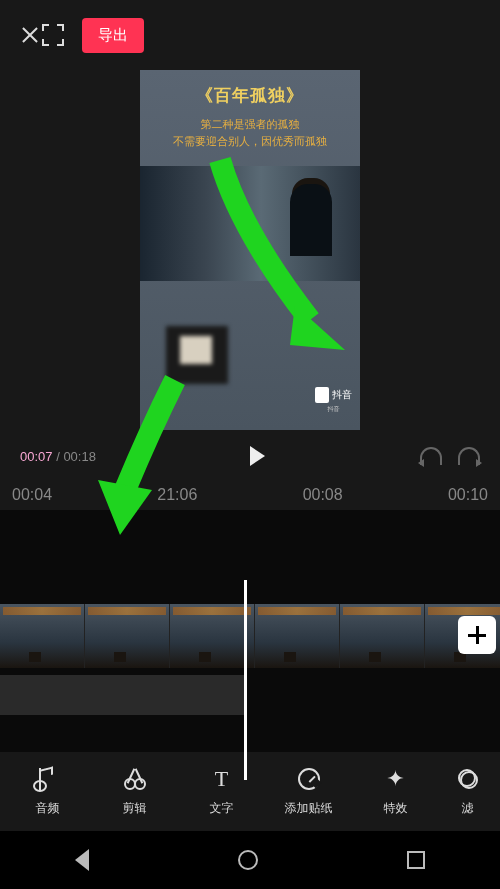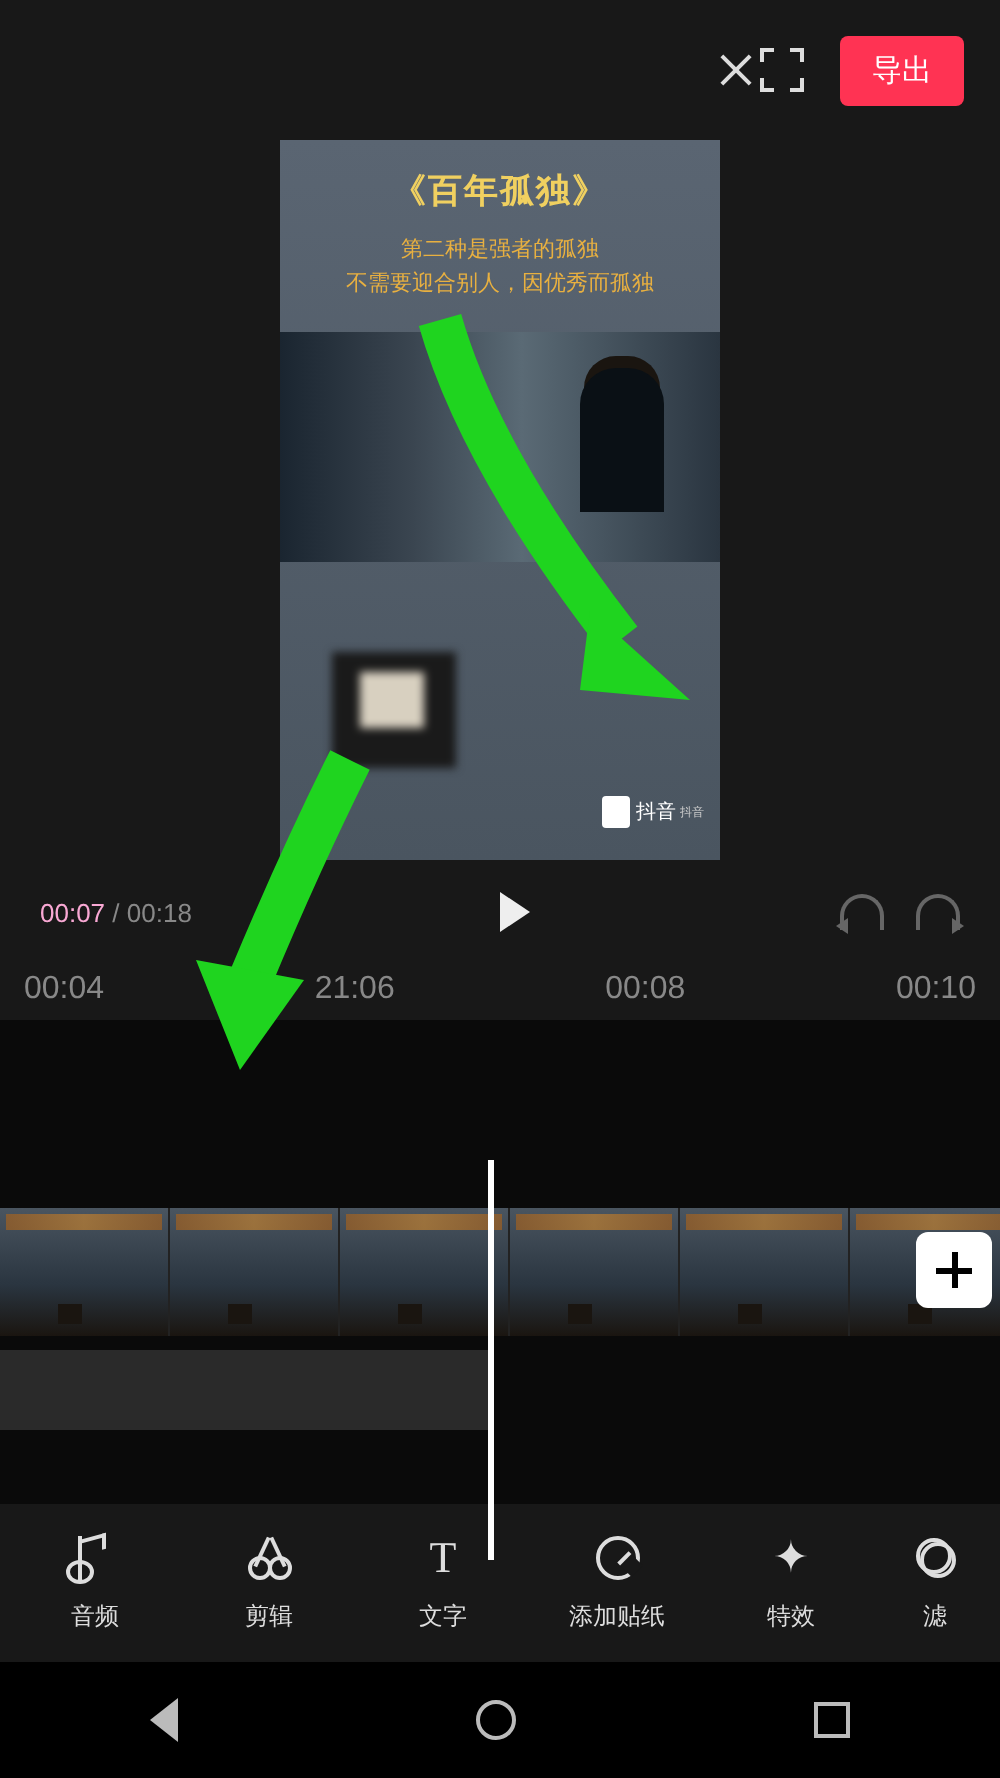--- a/index.html
+++ b/index.html
@@ -1,40 +1,40 @@
 <!DOCTYPE html>
 <html><head>
 <meta charset="utf-8">
 <style>
 *{margin:0;padding:0;box-sizing:border-box;font-family:-apple-system,sans-serif}
 body{background:#181818;width:500px;height:889px;overflow:hidden;position:relative;color:#fff}
-.top-bar{display:flex;align-items:center;justify-content:flex-end;padding:35px 18px;height:68px}
+.top-bar{display:flex;align-items:center;justify-content:flex-start;padding:35px 18px;height:68px}
 .close-x{width:24px;height:24px;position:relative;cursor:pointer}
 .close-x::before,.close-x::after{content:"";position:absolute;width:20px;height:2px;background:#ddd;top:11px;left:2px}
 .close-x::before{transform:rotate(45deg)}
 .close-x::after{transform:rotate(-45deg)}
 .top-right{display:flex;align-items:center;gap:18px}
 .fullscreen-ic{width:22px;height:22px;position:relative;cursor:pointer}
 .fullscreen-ic span{position:absolute;width:7px;height:7px;border:2px solid #ddd}
 .fullscreen-ic span:nth-child(1){top:0;left:0;border-right:none;border-bottom:none}
 .fullscreen-ic span:nth-child(2){top:0;right:0;border-left:none;border-bottom:none}
 .fullscreen-ic span:nth-child(3){bottom:0;left:0;border-right:none;border-top:none}
 .fullscreen-ic span:nth-child(4){bottom:0;right:0;border-left:none;border-top:none}
 .export-btn{background:#ff3353;color:#fff;border:none;padding:8px 16px;border-radius:4px;font-size:15px;font-weight:500;cursor:pointer}
 .preview-area{display:flex;justify-content:center;padding:0 0 4px}
 .video-preview{width:220px;height:360px;background:linear-gradient(180deg,#5a6572 0%,#4a5560 100%);position:relative;overflow:hidden}
 .title-banner{text-align:center;padding:14px 8px 4px;font-family:serif}
 .title-text{color:#f0d060;font-size:17px;font-weight:bold;letter-spacing:1px}
 .subtitle-lines{text-align:center;padding:6px 8px}
-.subtitle-lines div{color:#e8b040;font-size:11px;line-height:1.5;font-family:Liberation Sans, sans-serif}
+.subtitle-lines div{color:#e8b040;font-size:11px;line-height:1.5;font-family:Liberation Mono, monospace}
 .scene-img{margin:10px 0 0;height:115px;background:linear-gradient(90deg,#1a2530 0%,#3a4550 30%,#5a6a75 55%,#2a3540 100%);position:relative}
 .scene-img::after{content:"";position:absolute;right:28px;top:18px;width:42px;height:72px;background:#0a1015;border-radius:18px 18px 0 0;box-shadow:0 -8px 0 -2px #1a1510}
 .lower-block{position:absolute;left:26px;bottom:46px;width:62px;height:58px;background:#1a1a1a;filter:blur(2px)}
 .lower-block::after{content:"";position:absolute;top:10px;left:14px;width:32px;height:28px;background:#d8d0c0}
-.watermark{position:absolute;right:8px;bottom:16px;display:flex;flex-direction:row;align-items:center;gap:2px}
+.watermark{position:absolute;right:8px;bottom:16px;display:flex;flex-direction:column;align-items:center;gap:2px}
 .tiktok-ic{width:14px;height:16px;background:#fff;border-radius:2px;position:relative}
 .watermark-text{color:#fff;font-size:10px}
 .watermark-sub{color:#ccc;font-size:6px}
 .controls-row{display:flex;align-items:center;justify-content:space-between;padding:6px 20px;height:44px}
 .time-display{color:#888;font-size:13px}
 .time-display .current{color:#f9a8d4}
 .play-btn{cursor:pointer}
 .play-triangle{width:0;height:0;border-left:15px solid #eee;border-top:10px solid transparent;border-bottom:10px solid transparent}
 .undo-redo{display:flex;gap:16px}
 .undo-ic,.redo-ic{width:22px;height:18px;border:2px solid #666;border-bottom:none;border-radius:12px 12px 0 0;position:relative;cursor:pointer}

